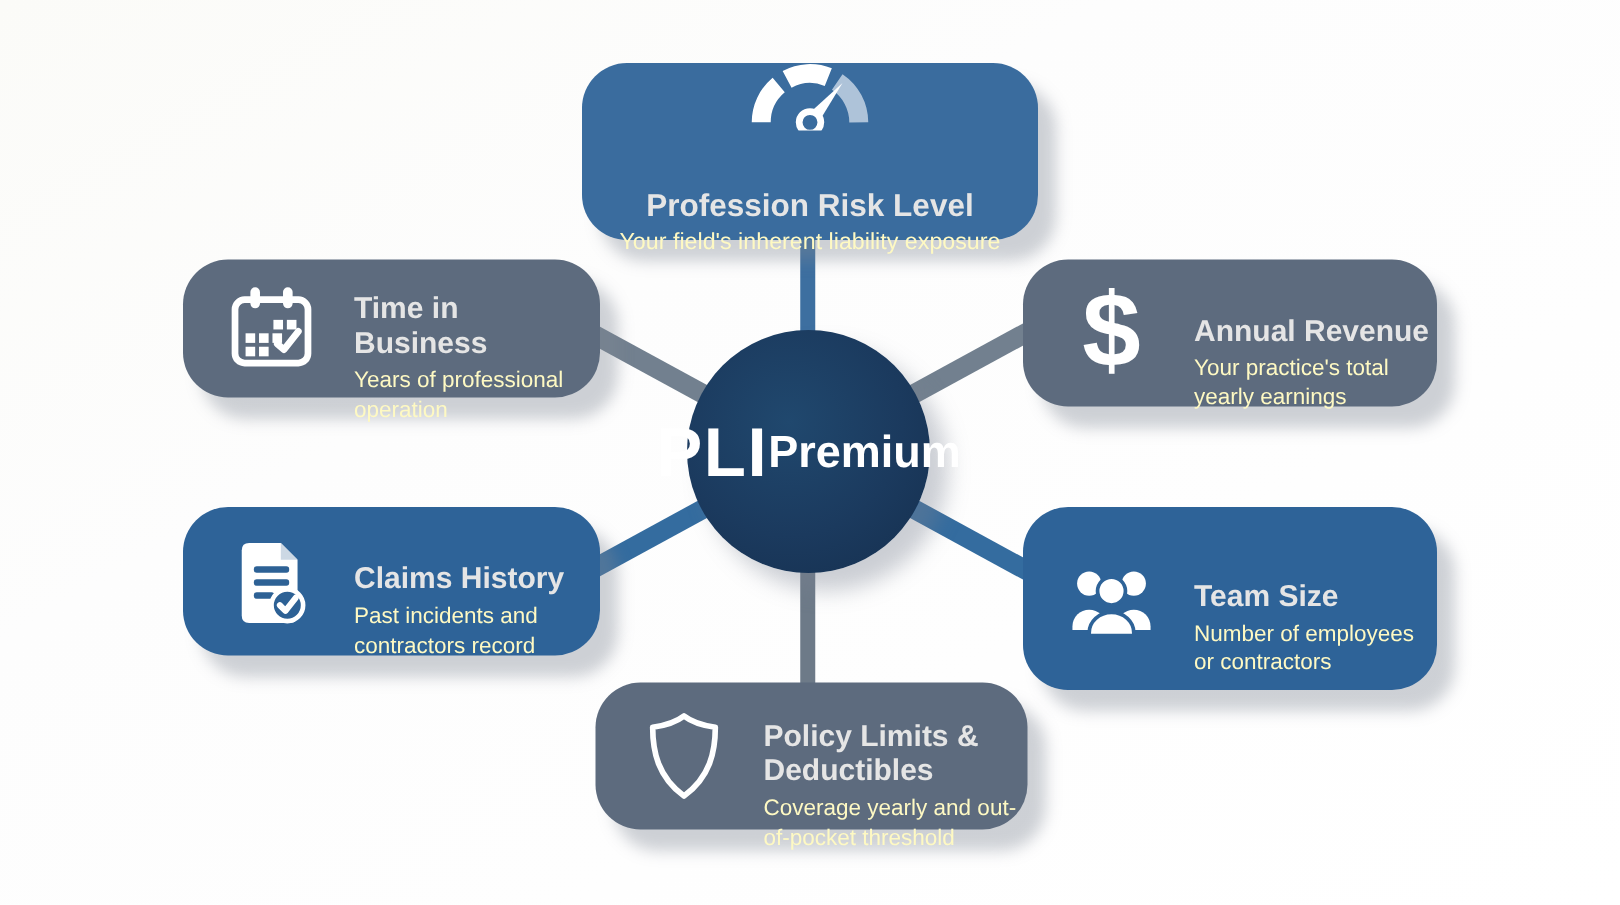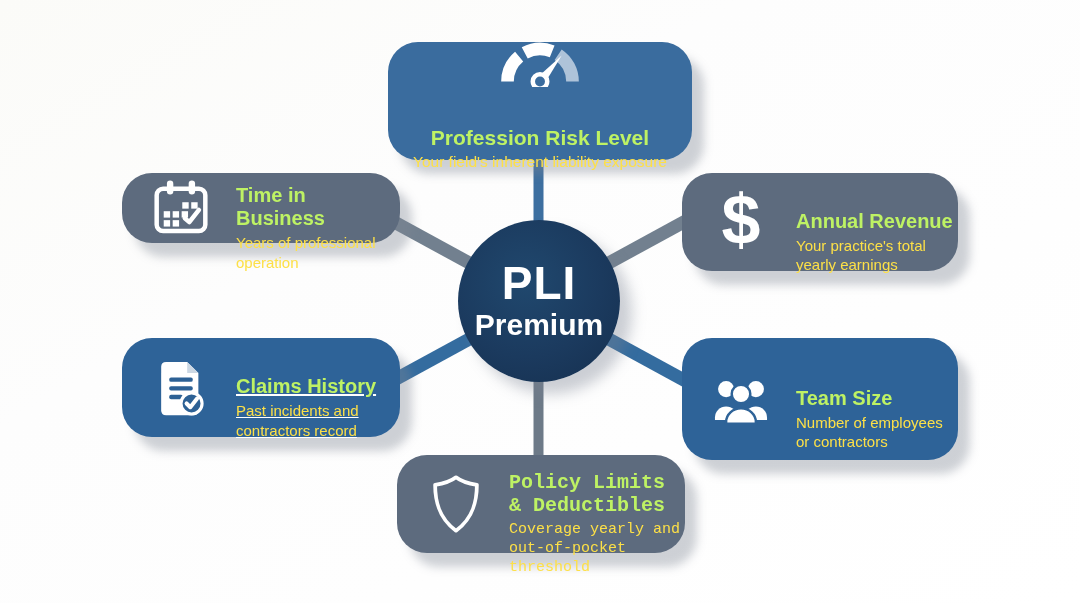--- a/index.html
+++ b/index.html
@@ -14,49 +14,49 @@
     background:linear-gradient(150deg,#fbfbf8 0%,#fdfdfd 35%,#ffffff 100%);
   }
   .connector-layer{
     position:absolute;left:0;top:0;width:1080px;height:603px;z-index:1;
   }
   .hub{
     position:absolute;left:458px;top:220px;width:162px;height:162px;
     border-radius:50%;
     background:radial-gradient(circle at 42% 38%, #20486e 0%, #1b3a5e 55%, #152f4e 100%);
     z-index:2;
-    display:flex;flex-direction:column;align-items:center;justify-content:center;
+    display:flex;flex-direction:row;align-items:center;justify-content:center;
     box-shadow:12px 12px 14px rgba(120,130,145,0.38);
     color:#fff;text-align:center;
   }
   .hub-title{font-size:46px;font-weight:bold;line-height:1.0;letter-spacing:1px;}
   .hub-subtitle{font-size:30px;font-weight:bold;line-height:1.15;margin-top:2px;}
   .card{
     position:absolute;z-index:3;border-radius:30px;color:#fff;
     box-shadow:12px 14px 10px rgba(125,135,148,0.38);
     display:flex;align-items:center;box-sizing:border-box;
   }
   .card.top{
     left:388px;top:42px;width:304px;height:118px;
     flex-direction:column;justify-content:center;text-align:center;
     padding-top:4px;
   }
   .card.side{padding-left:26px;}
-  .card.lt{left:122px;top:173px;width:278px;height:70px;}
+  .card.lt{left:122px;top:173px;width:278px;height:92px;}
   .card.rt{left:682px;top:173px;width:276px;height:98px;}
-  .card.lb{left:122px;top:338px;width:278px;height:99px;text-decoration:underline;}
+  .card.lb{left:122px;top:338px;width:278px;height:99px;}
   .card.rb{left:682px;top:338px;width:276px;height:122px;}
-  .card.b {left:397px;top:455px;width:288px;height:98px;padding-left:28px;font-family:Liberation Mono, monospace;}
+  .card.b {left:397px;top:455px;width:288px;height:98px;padding-left:28px;}
   .icon-wrap{flex:0 0 auto;display:flex;align-items:center;justify-content:center;}
   .side .icon-wrap{width:66px;margin-right:22px;}
   .b .icon-wrap{width:62px;margin-right:22px;}
   .top .icon-wrap{height:50px;margin-bottom:2px;}
   .text-block{display:flex;flex-direction:column;}
-  .card-title{font-size:20px;font-weight:bold;line-height:1.15;color:#bef264;margin-top:40px;}
-  .card-subtitle{font-size:15px;line-height:1.28;color:#fde047;margin-top:3px;}
+  .card-title{font-size:20px;font-weight:bold;line-height:1.15;color:#e5e5e5;margin-top:40px;}
+  .card-subtitle{font-size:15px;line-height:1.28;color:#fef9c3;margin-top:3px;}
   .side .text-block{max-width:178px;}
   .b .card-title{max-width:160px;}
   .b .card-subtitle{max-width:210px;}
   .top .card-title{font-size:21px;}
   .top .card-subtitle{font-size:15.5px;margin-top:2px;}
   .dollar-glyph{font-size:70px;font-weight:bold;color:#fff;line-height:1;transform:translateY(-2px);}
 </style>
 </head>
 <body>
 

